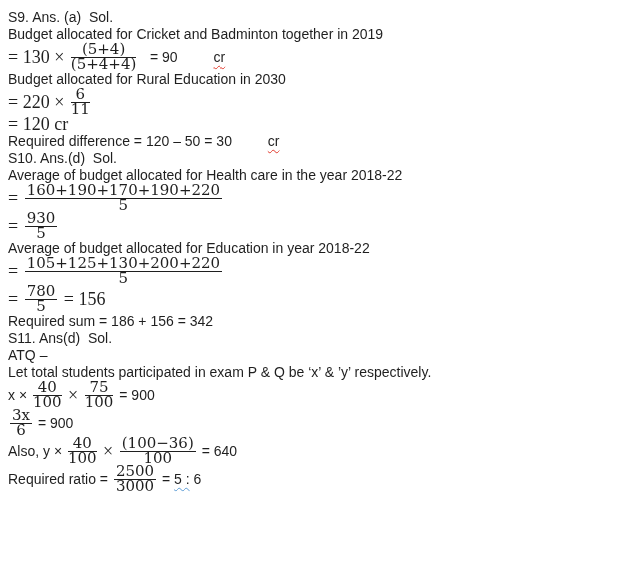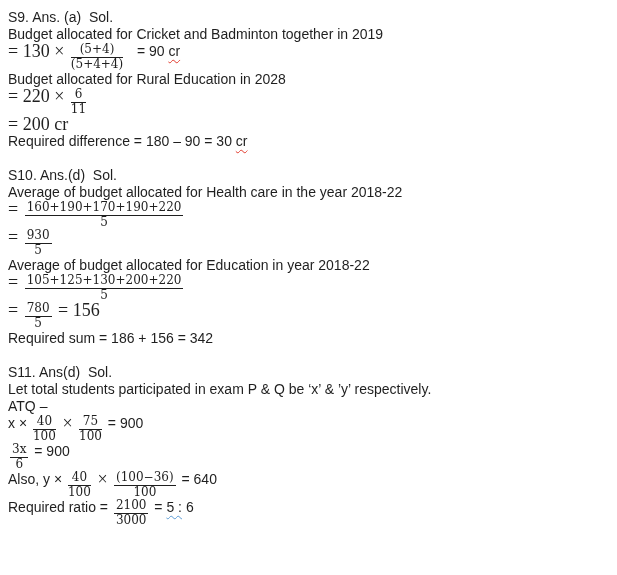--- a/index.html
+++ b/index.html
@@ -13,56 +13,57 @@
     overflow: hidden;
   }
   .doc {
     padding: 9px 6px 0 8px;
     color: #1f1f1f;
     font-family: "Liberation Sans", sans-serif;
     font-size: 14px;
     line-height: 17px;
   }
   .section + .section {
-    margin-top: 17px;
   }
   .line {
     display: flex;
+    align-items: center;
     min-height: 17px;
   }
   .seg {
     white-space: pre-wrap;
   }
   .seg.serif {
     font-family: Liberation Serif, serif;
     font-size: 18px;
   }
   .seg.wavy-red {
     text-decoration-line: underline;
     text-decoration-style: wavy;
     text-decoration-color: #e23b2e;
     text-decoration-thickness: 1px;
     text-underline-offset: 3px;
     text-decoration-skip-ink: none;
+    margin-left: 32px;
   }
   .seg.wavy-blue {
     text-decoration-line: underline;
     text-decoration-style: wavy;
     text-decoration-color: #5b9bd5;
     text-decoration-thickness: 1px;
     text-underline-offset: 3px;
     text-decoration-skip-ink: none;
   }
   .frac {
     display: inline-flex;
     flex-direction: column;
     align-items: stretch;
     text-align: center;
     font-family: "DejaVu Serif", serif;
-    font-size: 12px;
+    font-size: 15px;
     line-height: 11.5px;
     margin: 1px 2px;
   }
   .frac .num {
     border-bottom: 1px solid #1f1f1f;
     padding: 0 2px 1px;
   }
   .frac .den {
     padding-top: 1px;
   }
@@ -83,34 +84,34 @@
       <div class="line">
         <span class="seg serif">= 130 × </span>
         <span class="frac">
           <span class="num">(5+4)</span>
           <span class="den">(5+4+4)</span>
         </span>
         <span class="seg">   = 90 </span>
         <span class="seg wavy-red">cr</span>
       </div>
       <div class="line">
-        <span class="seg">Budget allocated for Rural Education in 2028</span>
+        <span class="seg">Budget allocated for Rural Education in 2030</span>
       </div>
       <div class="line">
         <span class="seg serif">= 220 × </span>
         <span class="frac">
           <span class="num">6</span>
           <span class="den">11</span>
         </span>
       </div>
       <div class="line">
-        <span class="seg serif">= 200 cr</span>
-      </div>
-      <div class="line">
-        <span class="seg">Required difference = 180 – 90 = 30 </span>
+        <span class="seg serif">= 120 cr</span>
+      </div>
+      <div class="line">
+        <span class="seg">Required difference = 120 – 50 = 30 </span>
         <span class="seg wavy-red">cr</span>
       </div>
     </div>
     <div class="section">
       <div class="line">
         <span class="seg">S10. Ans.(d)  Sol.</span>
       </div>
       <div class="line">
         <span class="seg">Average of budget allocated for Health care in the year 2018-22</span>
       </div>
@@ -148,24 +149,24 @@
       </div>
       <div class="line">
         <span class="seg">Required sum = 186 + 156 = 342</span>
       </div>
     </div>
     <div class="section">
       <div class="line">
         <span class="seg">S11. Ans(d)  Sol.</span>
       </div>
       <div class="line">
+        <span class="seg">ATQ –</span>
+      </div>
+      <div class="line">
         <span class="seg">Let total students participated in exam P &amp; Q be ‘x’ &amp; ’y’ respectively.</span>
-      </div>
-      <div class="line">
-        <span class="seg">ATQ –</span>
       </div>
       <div class="line">
         <span class="seg">x × </span>
         <span class="frac">
           <span class="num">40</span>
           <span class="den">100</span>
         </span>
         <span class="seg serif"> × </span>
         <span class="frac">
           <span class="num">75</span>
@@ -189,21 +190,21 @@
         <span class="seg serif"> × </span>
         <span class="frac">
           <span class="num">(100−36)</span>
           <span class="den">100</span>
         </span>
         <span class="seg"> = 640</span>
       </div>
       <div class="line">
         <span class="seg">Required ratio = </span>
         <span class="frac">
-          <span class="num">2100</span>
+          <span class="num">2500</span>
           <span class="den">3000</span>
         </span>
         <span class="seg"> = </span>
         <span class="seg wavy-blue">5 :</span>
         <span class="seg"> 6</span>
       </div>
     </div>
   </div>
 
 </body></html>

